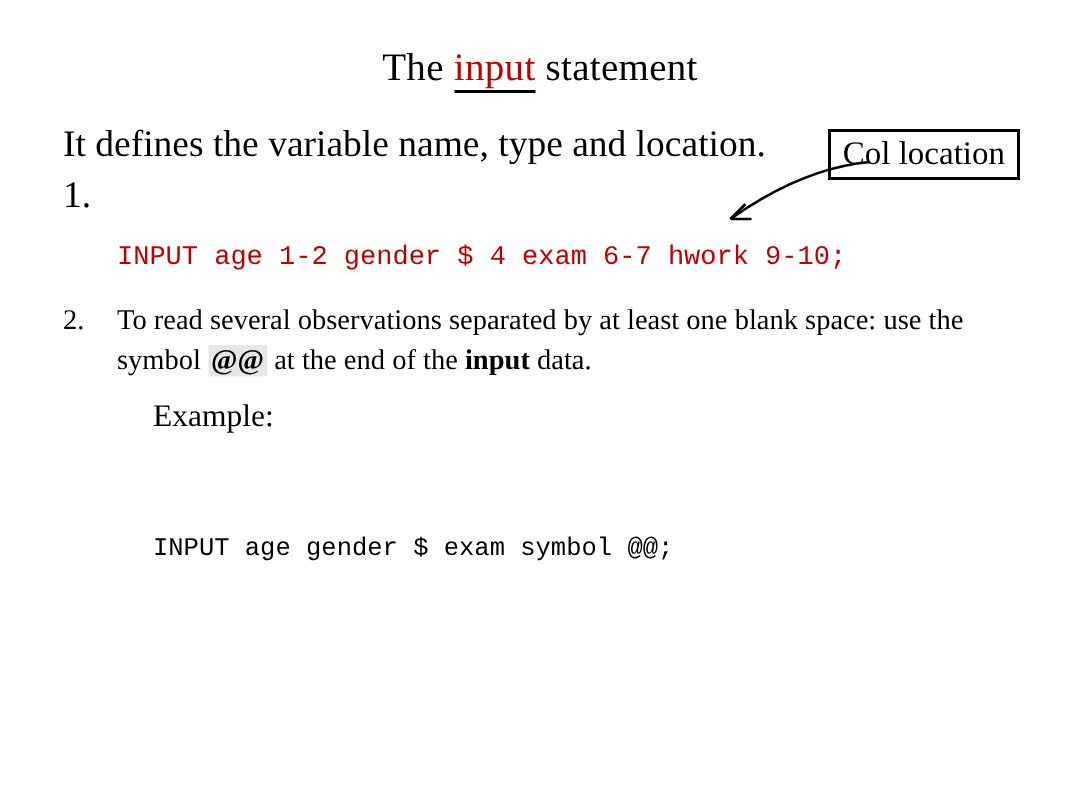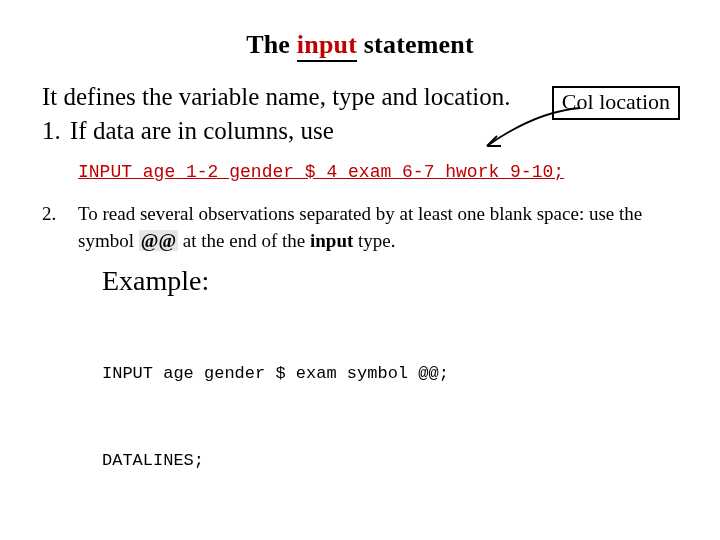--- a/index.html
+++ b/index.html
@@ -14,21 +14,21 @@
   .page {
     position: relative;
     width: 720px;
     height: 540px;
     padding: 24px 40px 0 40px;
     box-sizing: border-box;
   }
   .title {
     text-align: center;
     font-size: 26px;
-    font-weight: bold;
+    font-weight: normal;
     margin: 6px 0 20px 0;
     letter-spacing: 0.2px;
   }
   .title .red-word {
     color: #c00000;
     position: relative;
     display: inline-block;
   }
   .title .red-word::after {
     content: "";
@@ -71,21 +71,20 @@
     top: 100px;
     width: 110px;
     height: 60px;
     pointer-events: none;
   }
   .code {
     font-family: "Courier New", Courier, monospace;
     font-size: 18px;
     margin: 14px 0 14px 38px;
     white-space: pre-wrap;
-    text-decoration: underline;
   }
   .code.red {
     color: #c00000;
   }
   .item2 {
     font-size: 19px;
     line-height: 1.45;
     margin: 18px 0 8px 0;
     display: flex;
   }
@@ -98,21 +97,21 @@
   }
   .sym-at {
     font-weight: bold;
     background: #e6e6e6;
     padding: 0 2px;
   }
   .bold-word {
     font-weight: bold;
   }
   .example-label {
-    font-size: 28px;
+    font-size: 21px;
     margin: 10px 0 6px 62px;
   }
   .code-block {
     font-family: "Courier New", Courier, monospace;
     font-size: 17px;
     margin-left: 62px;
     line-height: 1.7;
     white-space: pre-wrap;
   }
   .code-block .line { display: block; }
@@ -124,44 +123,42 @@
 
   <div class="title">
     <span>The </span><span class="red-word">input</span><span> statement</span>
   </div>
 
   <div class="intro">
     <div class="intro-left">
       <div>It defines the variable name, type and location.</div>
       <div class="num-line">
         <div class="num">1.</div>
-        <div>If data are in columns, use</div>
       </div>
     </div>
   </div>
 
   <div class="col-box">Col location</div>
 
   <svg class="arrow-svg" viewBox="0 0 110 60">
     <path d="M 105 8 Q 60 12 12 46" stroke="#000" stroke-width="1.8" fill="none"></path>
     <path d="M 12 46 L 22 36 M 12 46 L 26 46" stroke="#000" stroke-width="1.8" fill="none"></path>
   </svg>
 
   <div class="code red">INPUT age 1-2 gender $ 4 exam 6-7 hwork 9-10;</div>
 
   <div class="item2">
     <div class="num">2.</div>
     <div class="body">
-      <span>To read several observations separated by at least one blank space:  use the symbol </span><span class="sym-at">@@</span><span>  at the end of the </span><span class="bold-word">input</span><span> type.</span>
+      <span>To read several observations separated by at least one blank space:  use the symbol </span><span class="sym-at">@@</span><span>  at the end of the </span><span class="bold-word">input</span><span> data.</span>
     </div>
   </div>
 
   <div class="example-label">Example:</div>
 
   <div class="code-block">
     <span class="line">INPUT age gender $ exam symbol @@;</span>
-    <span class="line">DATALINES;</span>
     
     
     
   </div>
 
 </div>
 
 </body></html>

